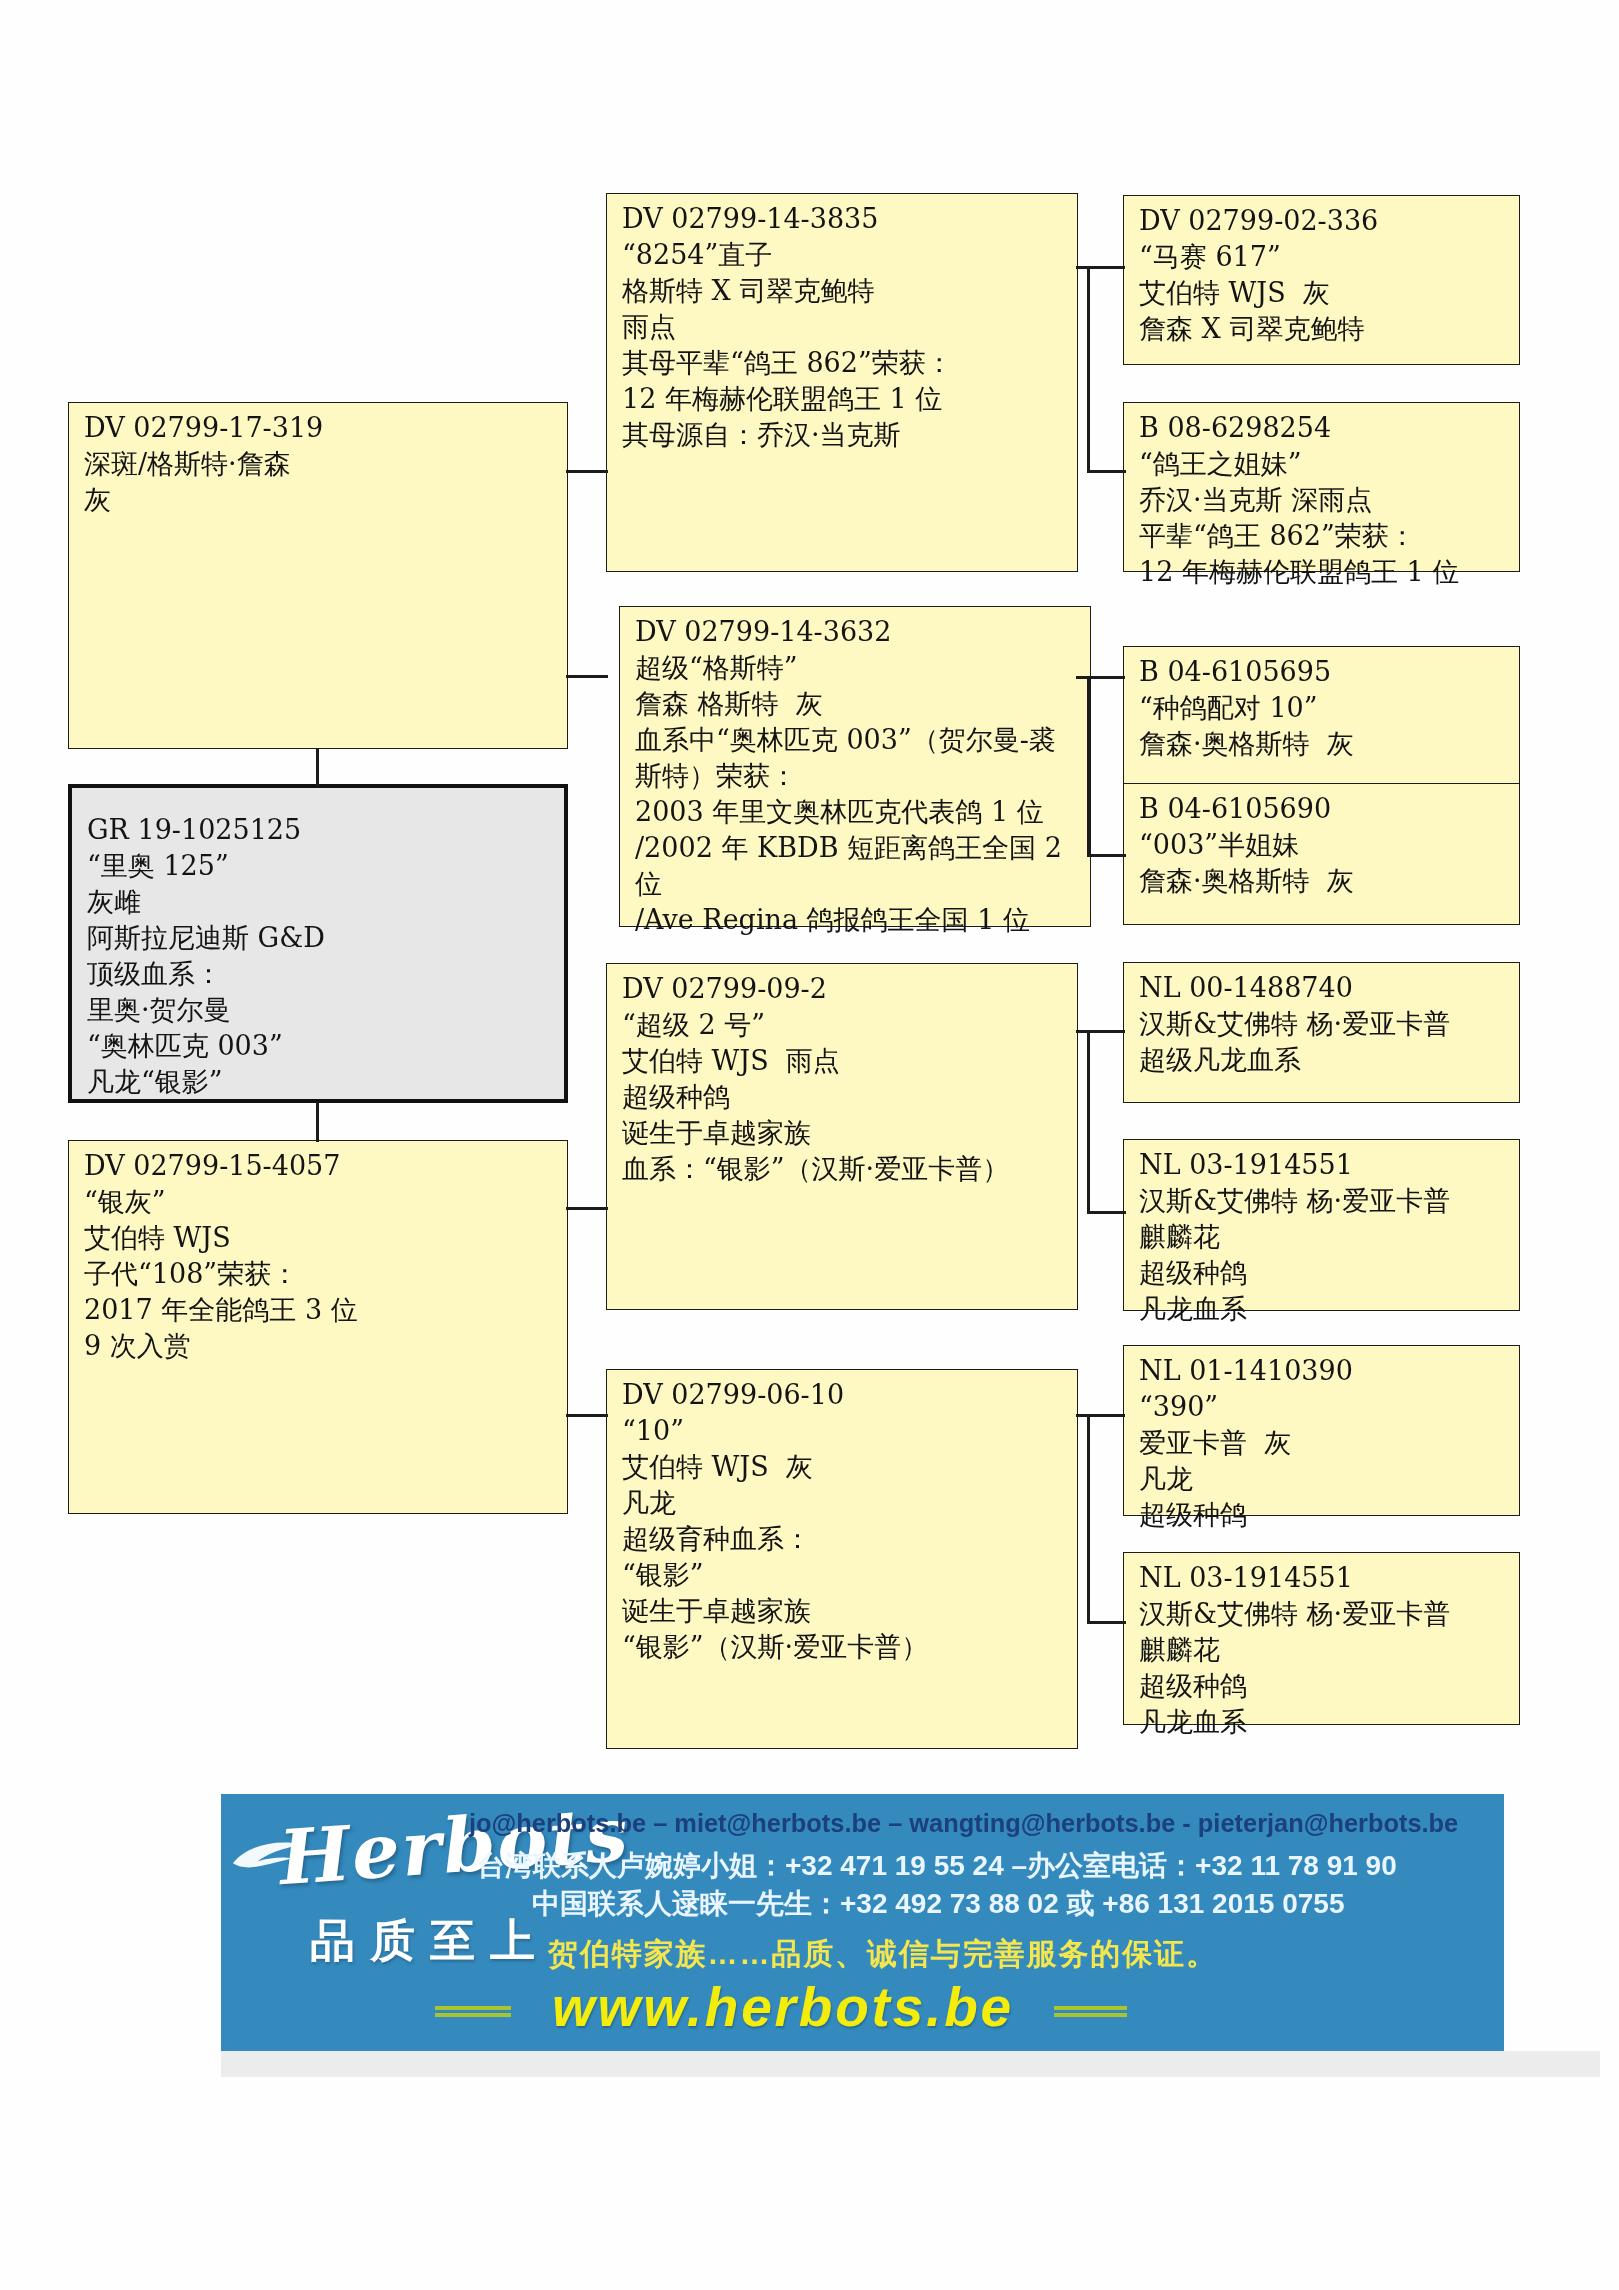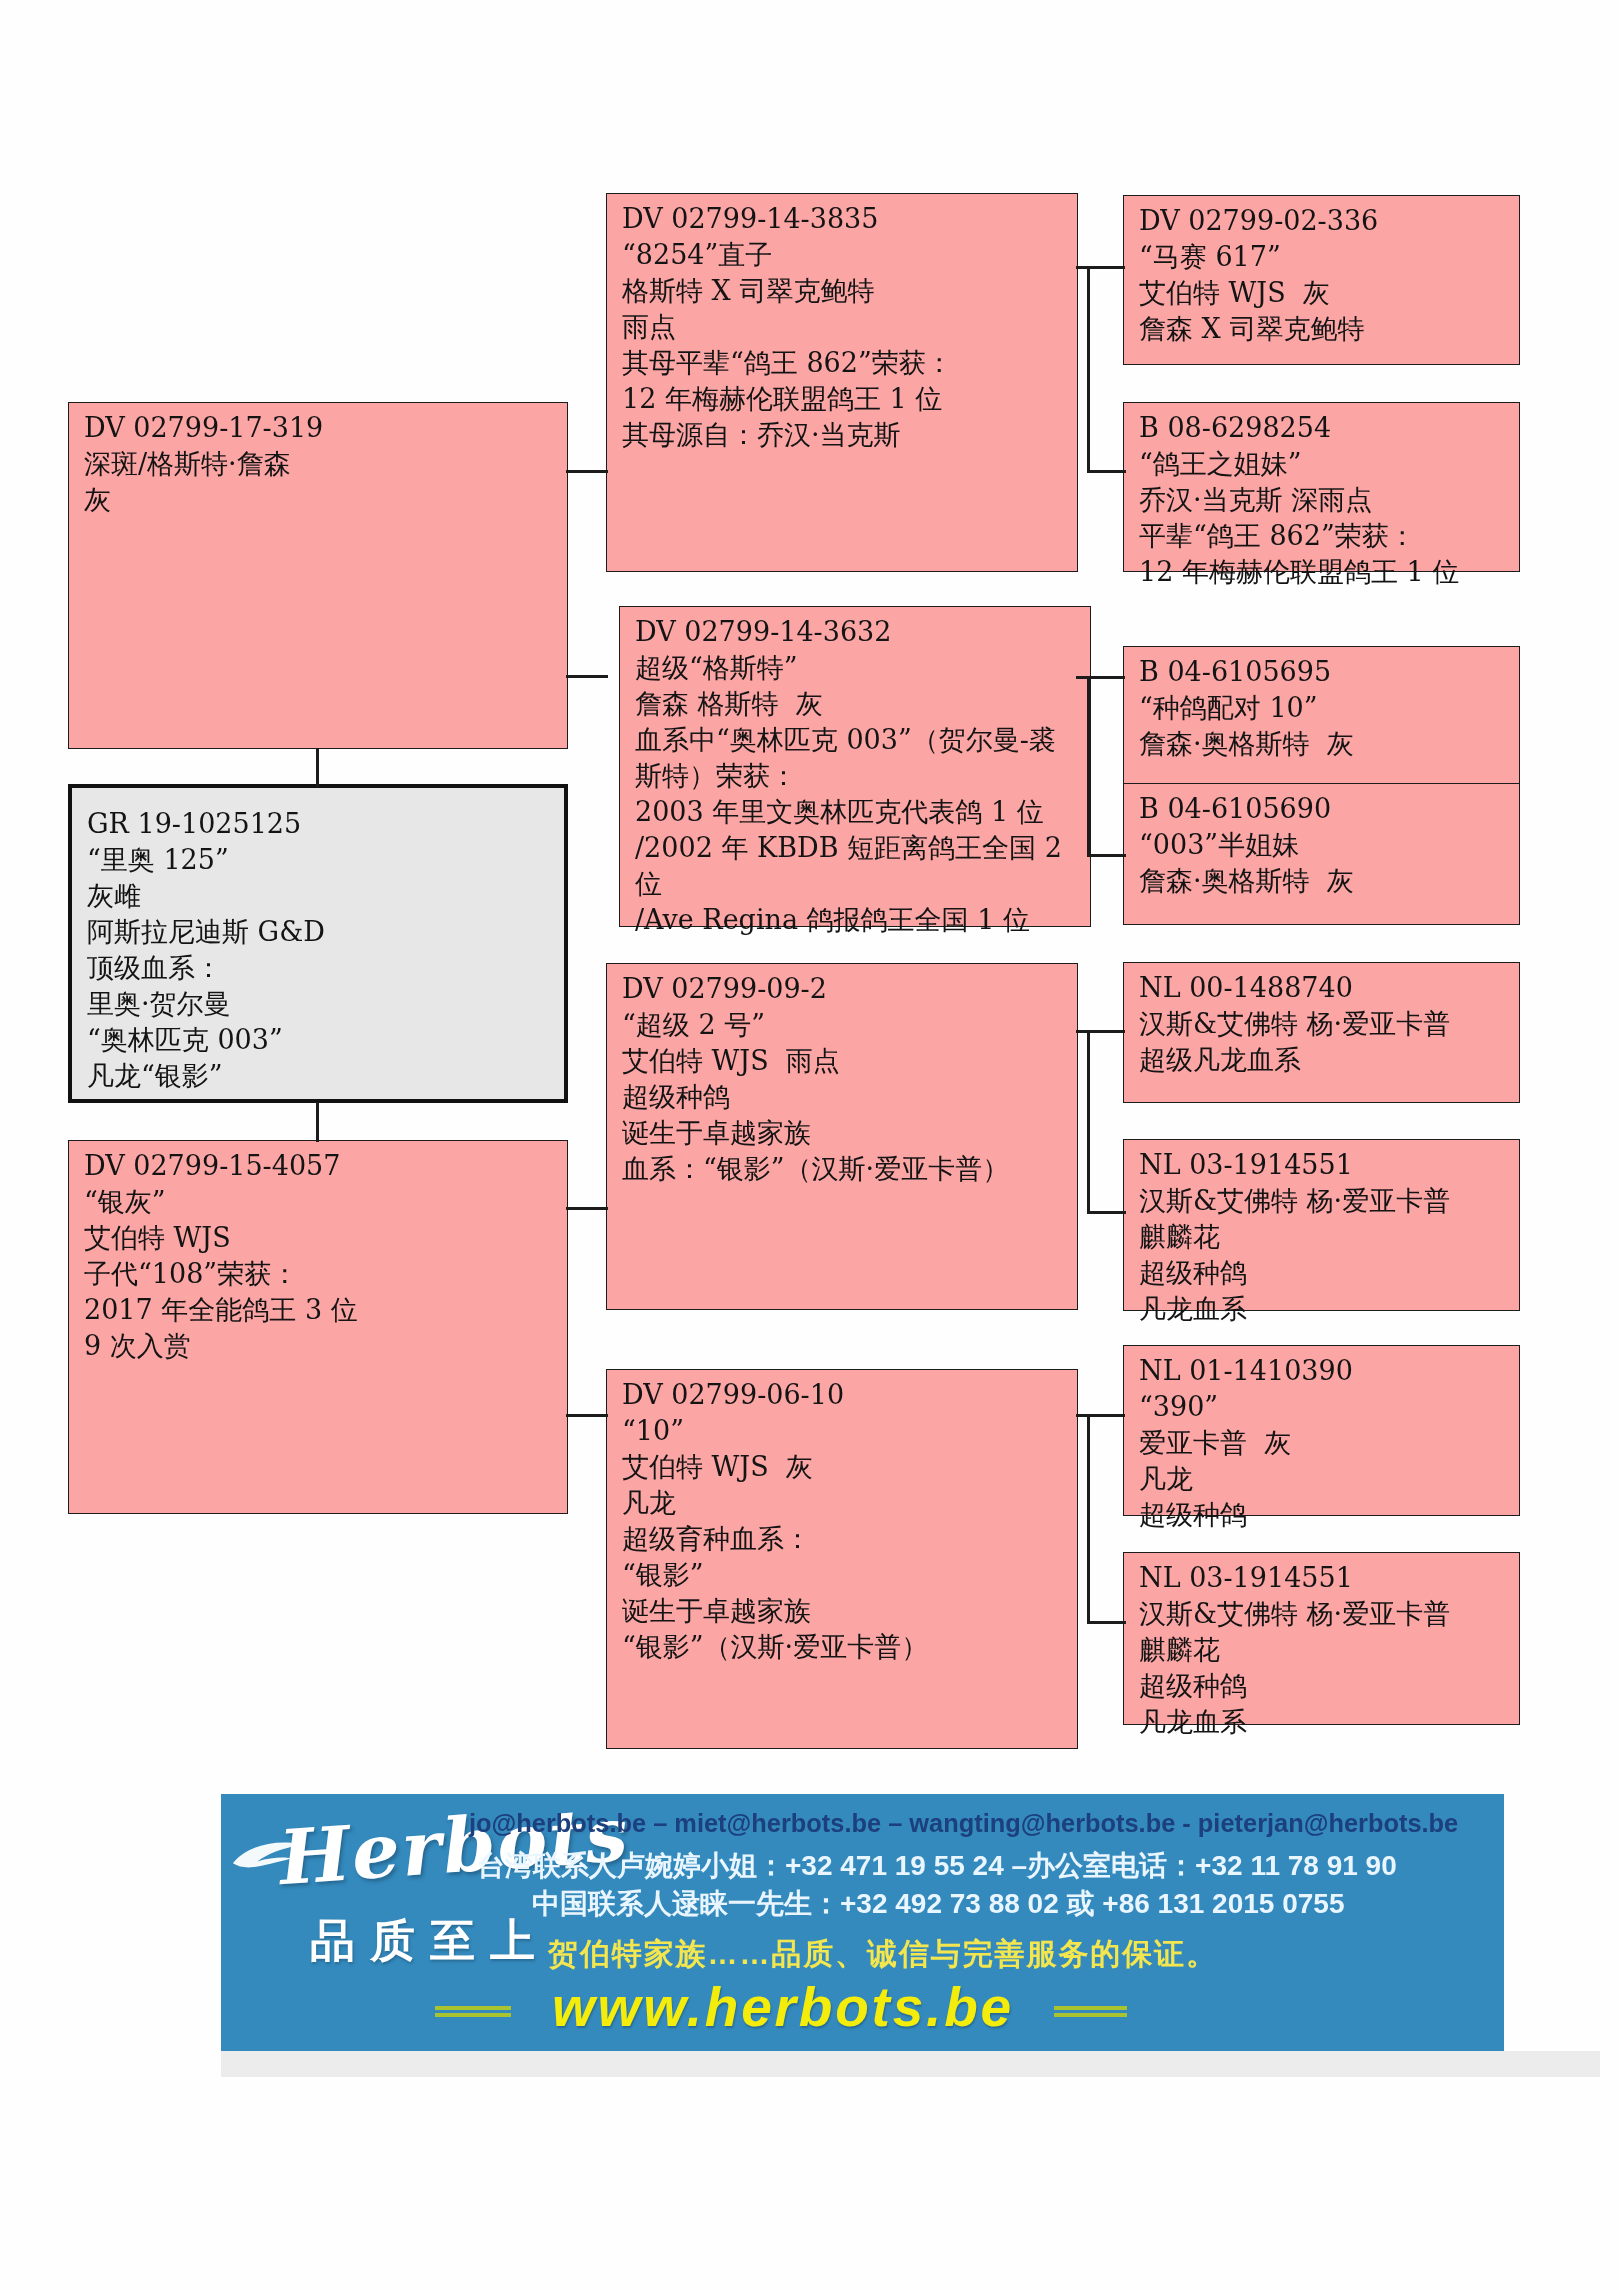--- a/index.html
+++ b/index.html
@@ -7,21 +7,21 @@
     position:relative;
     width:1620px;height:2290px;
     background:#fefefe;
     font-family:"DejaVu Serif","Liberation Serif",serif;
     color:#141414;
     overflow:hidden;
   }
   .pbox{
     position:absolute;
     border:1.9px solid #1c1c1c;
-    background:#fca5a5;
+    background:#fef9c3;
     box-sizing:border-box;
   }
   .pbox.subject{
     border:4.7px solid #111111;
     background:#e7e7e7;
   }
   .ptext{
     white-space:pre-wrap;
     font-size:27px;
     line-height:36px;
@@ -91,21 +91,21 @@
 
 <div class="page">
 
   <div class="pbox" style="left:68px;top:402px;width:500px;height:347px;">
     <div class="ptext">DV 02799-17-319
 深斑/格斯特·詹森
 灰</div>
   </div>
 
   <div class="pbox subject" style="left:68px;top:784px;width:500px;height:319px;">
-    <div class="ptext" style="padding-top:18px;">GR 19-1025125
+    <div class="ptext" style="padding-top:24px;">GR 19-1025125
 “里奥 125”
 灰雌
 阿斯拉尼迪斯 G&amp;D
 顶级血系：
 里奥·贺尔曼
 “奥林匹克 003”
 凡龙“银影”</div>
   </div>
 
   <div class="pbox" style="left:68px;top:1140px;width:500px;height:374px;">

